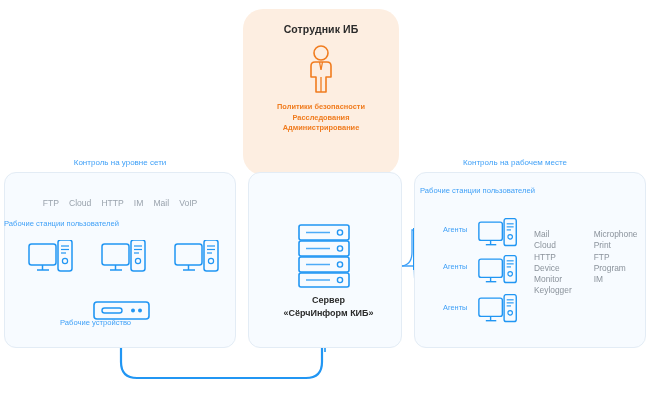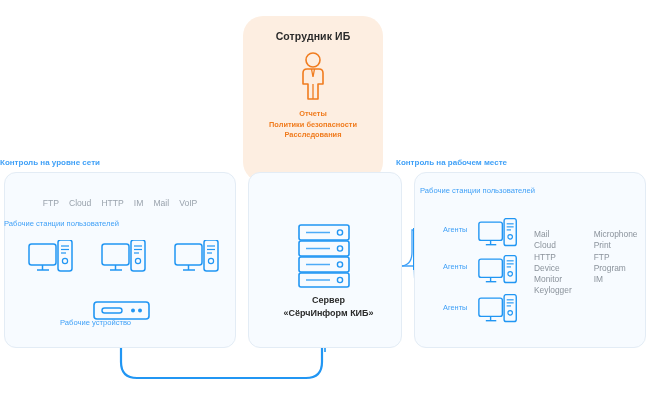--- a/index.html
+++ b/index.html
@@ -18,22 +18,22 @@
   
   #wires {
     position: absolute; left: 0; top: 0;
     width: 650px; height: 393px;
     pointer-events: none;
   }
 
   
   .officer-card {
     position: absolute;
-    left: 243px; top: 16px;
-    width: 140px; height: 166px;
+    left: 243px; top: 9px;
+    width: 156px; height: 166px;
     background: #fdeee1;
     border-radius: 20px;
   }
   .officer-title {
     text-align: center;
     margin-top: 14px;
     font-size: 10.5px;
     font-weight: bold;
     color: #2b2b2b;
     letter-spacing: .1px;
@@ -51,23 +51,23 @@
     font-size: 7.4px;
     font-weight: bold;
     color: #f07c1f;
     line-height: 10.6px;
   }
 
   
   .section-caption {
     position: absolute;
     font-size: 8px;
-    font-weight: bold;
+    font-weight: normal;
     color: #3fa0f7;
-    text-align: left;
+    text-align: center;
     white-space: nowrap;
   }
   #cap-net   { left: 0px;   top: 158px; width: 240px; }
   #cap-place { left: 396px; top: 158px; width: 238px; }
 
   
   .panel {
     position: absolute;
     background: #f7fbff;
     border: 1px solid #e3ecf5;
@@ -167,23 +167,23 @@
     <div class="officer-title">Сотрудник ИБ</div>
 
     <svg class="person-icon" width="34" height="50" viewBox="0 0 34 50" xmlns="http://www.w3.org/2000/svg">
       <circle cx="17" cy="9" r="7" fill="none" stroke="#f07c1f" stroke-width="1.6"></circle>
       <path d="M7,22 Q7,18 11,18 L23,18 Q27,18 27,22 L27,33 L22,33 L22,48 L12,48 L12,33 L7,33 Z" fill="none" stroke="#f07c1f" stroke-width="1.6" stroke-linejoin="round"></path>
       <path d="M15.5,18 L17,26 L18.5,18" fill="none" stroke="#f07c1f" stroke-width="1.3"></path>
       <line x1="17" y1="33" x2="17" y2="48" stroke="#f07c1f" stroke-width="1.3"></line>
     </svg>
 
     <ul class="officer-list">
-      <li>Отчеты</li>
       <li>Политики безопасности</li>
       <li>Расследования</li>
+      <li>Администрирование</li>
     </ul>
   </div>
 
   <div class="section-caption" id="cap-net">Контроль на уровне сети</div>
   <div class="section-caption" id="cap-place">Контроль на рабочем месте</div>
 
   <div class="panel" id="panel-network"></div>
   <div class="panel" id="panel-server"></div>
   <div class="panel" id="panel-place"></div>
 

